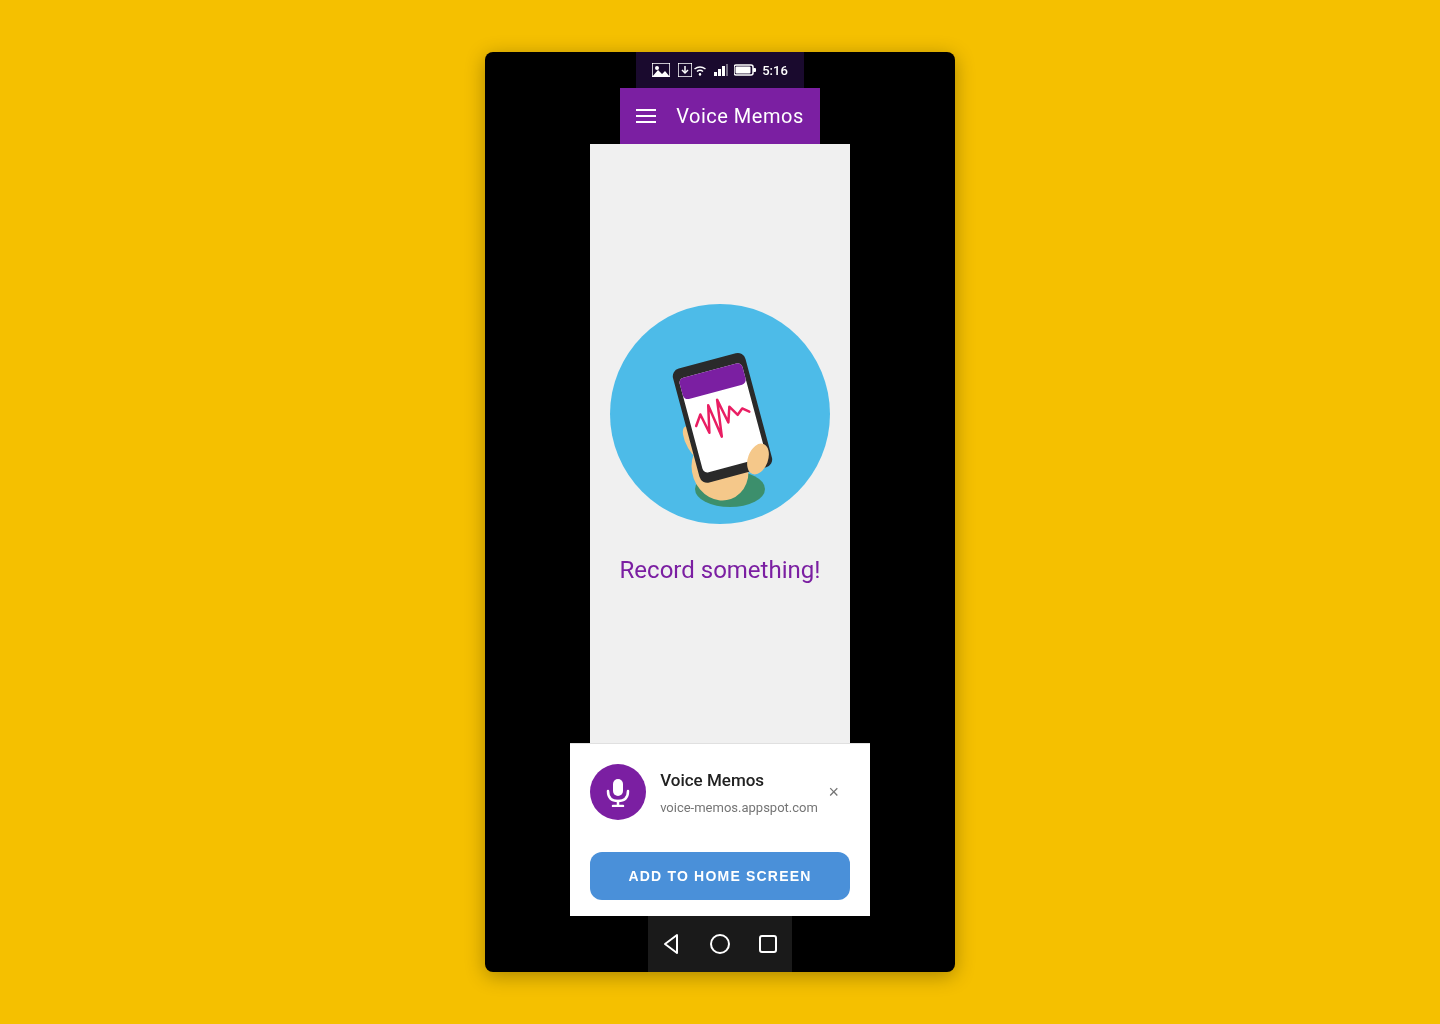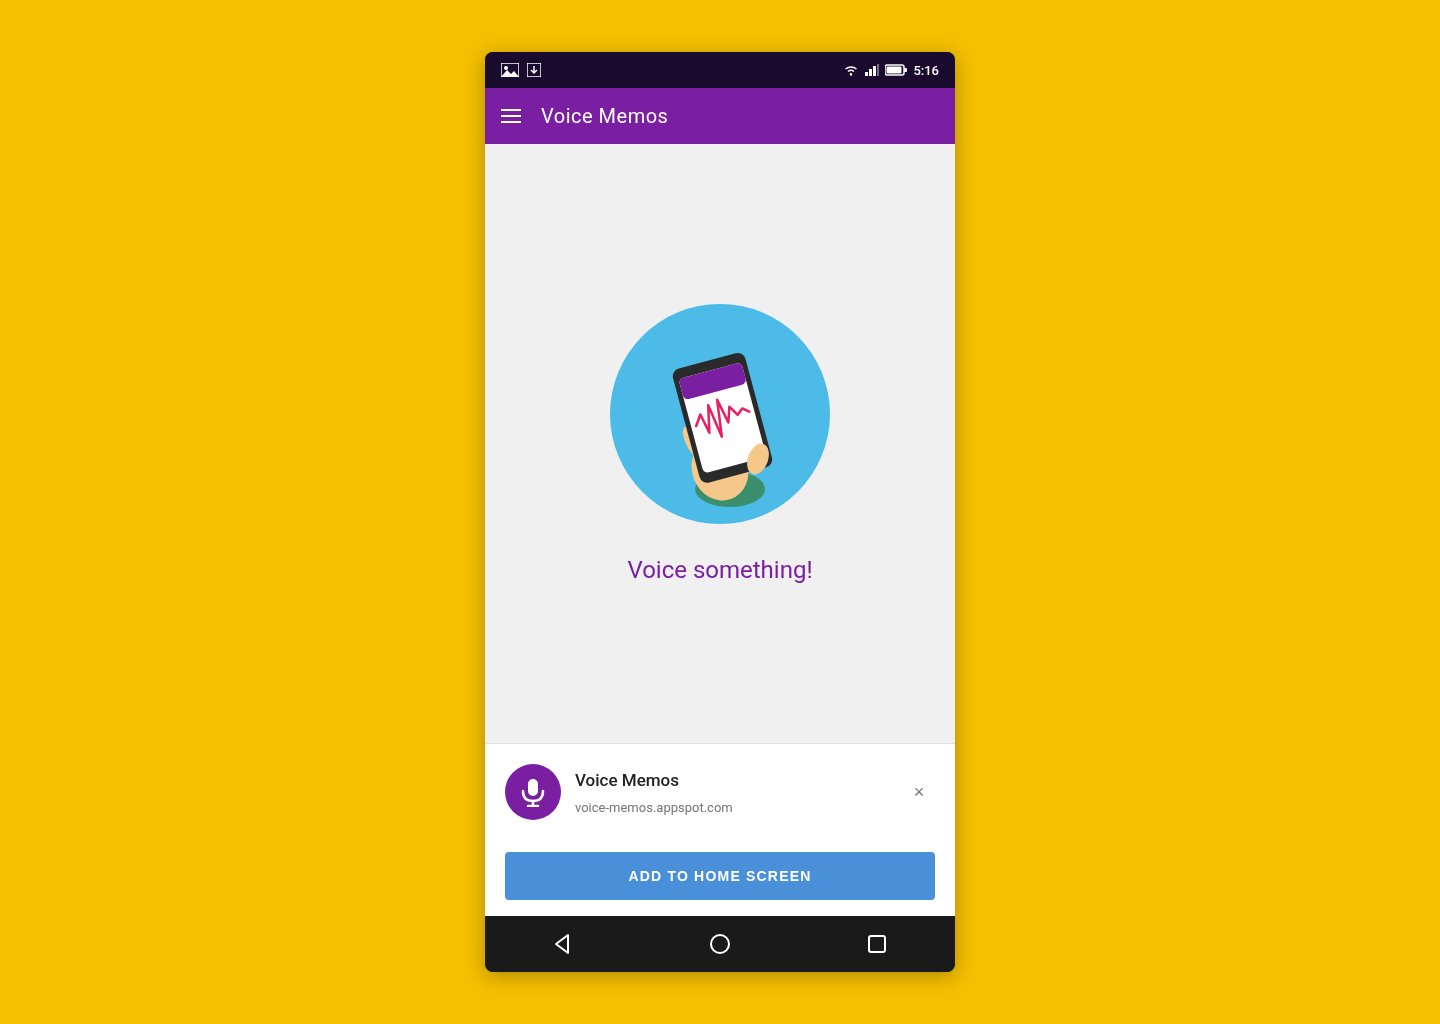--- a/index.html
+++ b/index.html
@@ -10,26 +10,27 @@
       background-color: #F5C000;
       display: flex;
       align-items: center;
       justify-content: center;
       font-family: 'Roboto', Arial, sans-serif;
     }
 
     .phone-frame {
       width: 470px;
       height: 920px;
-      background: #15803d;
+      background: #000000;
       border-radius: 8px;
       overflow: hidden;
       display: flex;
       flex-direction: column;
       box-shadow: 0 4px 20px rgba(0,0,0,0.3);
+      align-items: center;
     }
 
     
     .status-bar {
       background: #1a0a2e;
       height: 36px;
       display: flex;
       align-items: center;
       justify-content: space-between;
       padding: 0 16px;
@@ -180,21 +181,21 @@
       background: none;
       flex-shrink: 0;
     }
 
     .add-to-home-btn {
       width: 100%;
       height: 48px;
       background: #4A90D9;
       color: white;
       border: none;
-      border-radius: 4px;
+      border-radius: 12px;
       font-size: 14px;
       font-weight: 700;
       letter-spacing: 1.2px;
       cursor: pointer;
       display: flex;
       align-items: center;
       justify-content: center;
       margin-top: 32px;
     }
 
@@ -293,21 +294,21 @@
 
         <rect x="60" y="55" width="65" height="22" rx="5" fill="#7B1FA2" transform="rotate(-15, 92, 104)"></rect>
 
         <g transform="rotate(-15, 92, 104)">
           <polyline points="65,105 72,95 76,115 82,88 87,122 92,85 97,110 102,95 108,105 114,100 120,105" fill="none" stroke="#E91E63" stroke-width="2.5" stroke-linecap="round" stroke-linejoin="round"></polyline>
         </g>
 
         <ellipse cx="128" cy="145" rx="10" ry="16" fill="#F5C88A" transform="rotate(20, 128, 145)"></ellipse>
       </svg>
     </div>
-    <span class="record-text">Voice something!</span>
+    <span class="record-text">Record something!</span>
   </div>
 
   <div class="bottom-sheet">
     <div class="bottom-sheet-header">
       <div class="bottom-sheet-app-info">
         <div class="app-icon-circle">
 
           <svg width="30" height="30" viewBox="0 0 30 30" fill="white">
             <rect x="10" y="2" width="10" height="17" rx="5" fill="white"></rect>
             <path d="M5 14 Q5 24 15 24 Q25 24 25 14" fill="none" stroke="white" stroke-width="2.5" stroke-linecap="round"></path>

